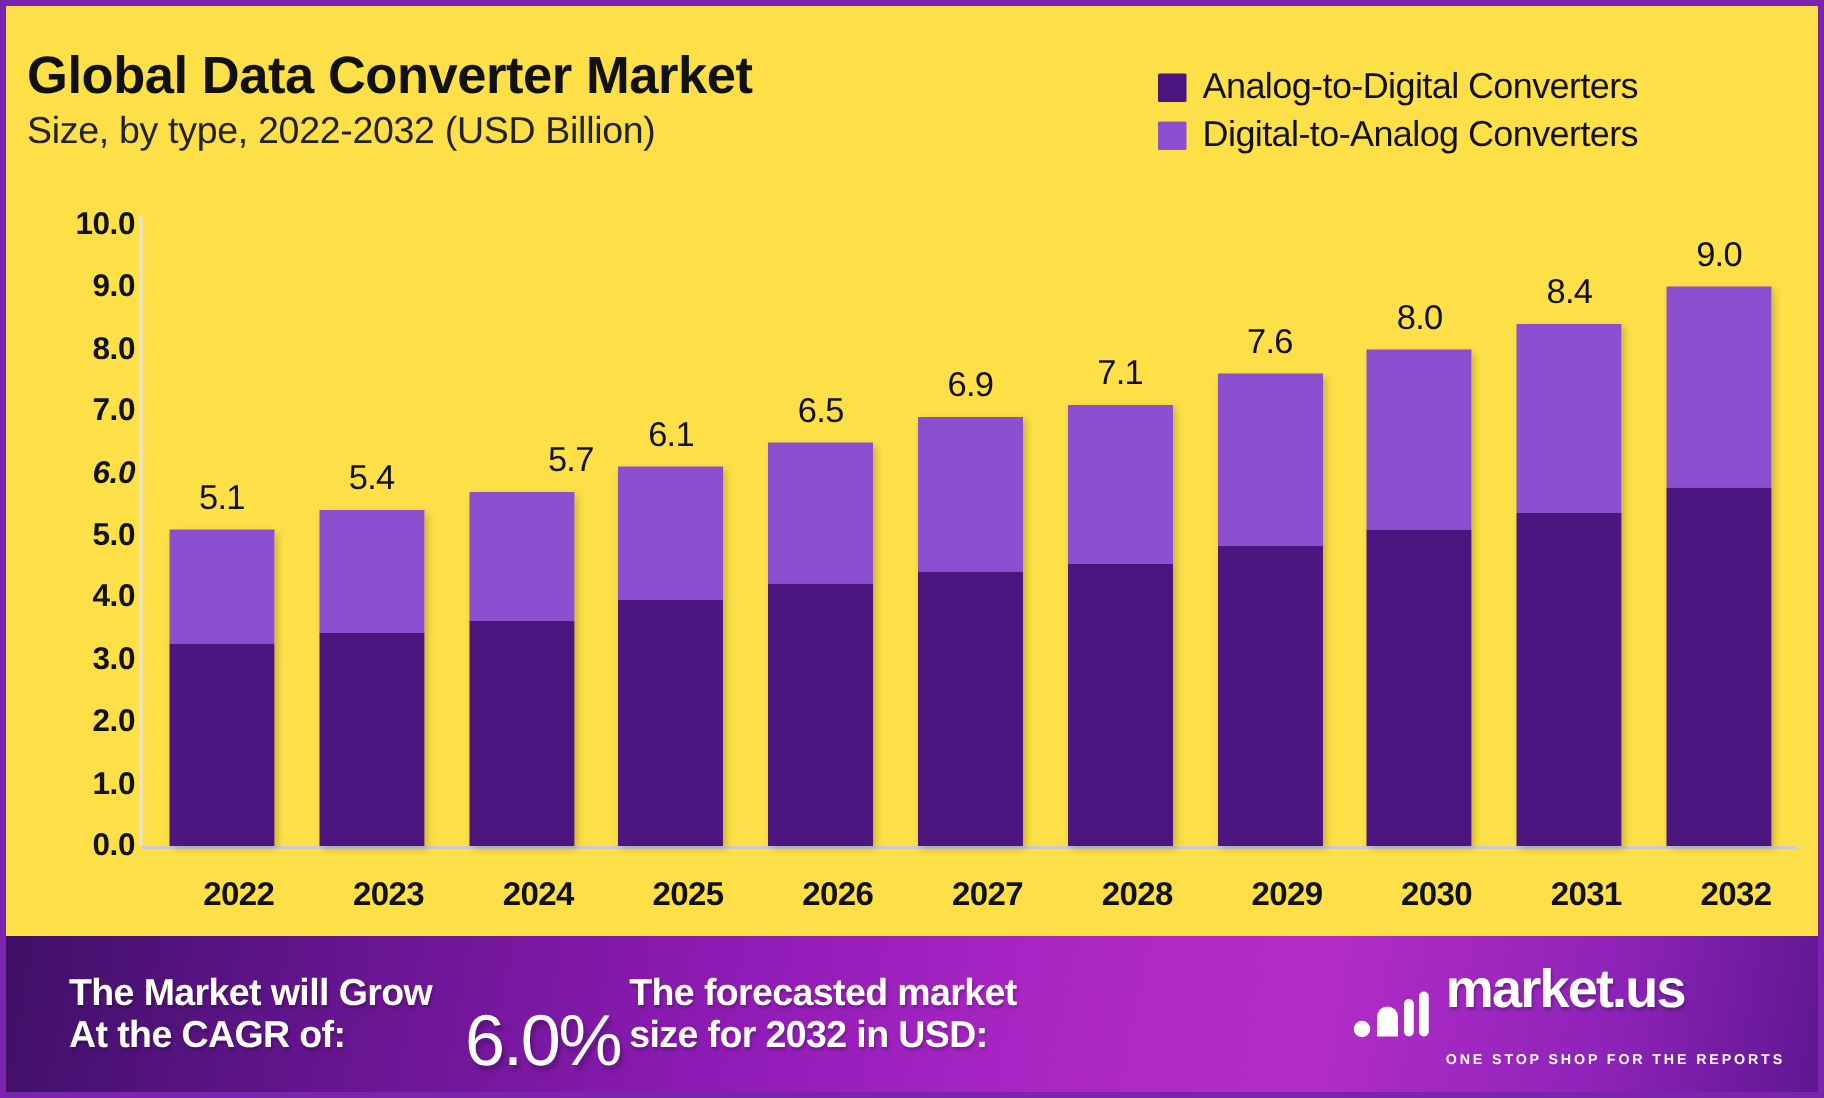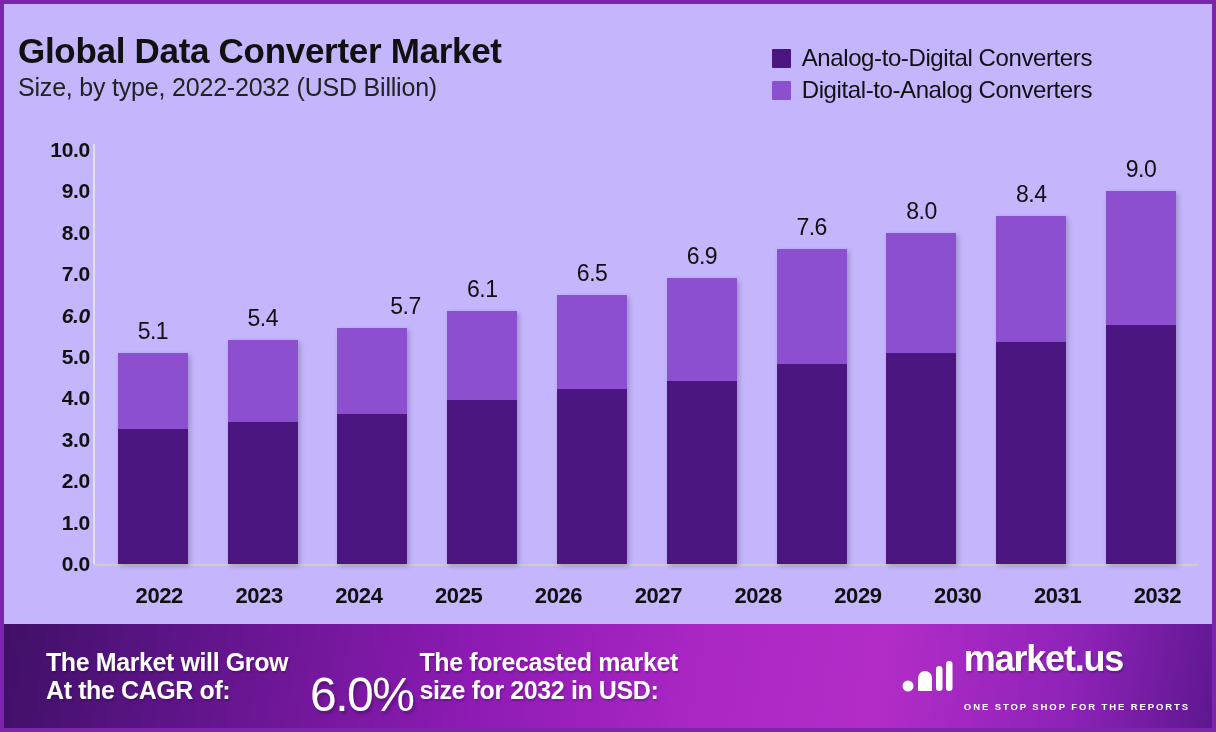--- a/index.html
+++ b/index.html
@@ -8,21 +8,21 @@
     font-family:"Liberation Sans", sans-serif;
     background:#ffffff;
     overflow:hidden;
   }
 
   .frame {
     position:relative;
     width:1216px;
     height:732px;
     border:4px solid #7b25ae;
-    background:#c4b5fd;
+    background:#fde047;
     overflow:hidden;
   }
 
   
   .header { position:absolute; left:0; top:0; width:100%; height:130px; }
 
   .titles { position:absolute; left:14px; top:28px; }
   .title {
     font-size:35px; font-weight:bold; color:#111111;
     letter-spacing:-0.3px; line-height:1.08; white-space:nowrap;
@@ -198,20 +198,27 @@
           <div class="bar-value" style="bottom: 277.1px;">6.5</div>
         </div>
         <div class="bar-col">
           <div class="bar-stack" style="height: 285.66px;">
             <div class="seg-top" style="height: 102.672px; background: rgb(139, 79, 208);"></div>
             <div class="seg-bottom" style="height: 182.988px; background: rgb(75, 22, 127);"></div>
           </div>
           <div class="bar-value" style="bottom: 293.66px;">6.9</div>
         </div>
         <div class="bar-col">
+          <div class="bar-stack" style="height: 293.94px;">
+            <div class="seg-top" style="height: 105.984px; background: rgb(139, 79, 208);"></div>
+            <div class="seg-bottom" style="height: 187.956px; background: rgb(75, 22, 127);"></div>
+          </div>
+          <div class="bar-value" style="bottom: 301.94px;">7.1</div>
+        </div>
+        <div class="bar-col">
           <div class="bar-stack" style="height: 314.64px;">
             <div class="seg-top" style="height: 114.678px; background: rgb(139, 79, 208);"></div>
             <div class="seg-bottom" style="height: 199.962px; background: rgb(75, 22, 127);"></div>
           </div>
           <div class="bar-value" style="bottom: 322.64px;">7.6</div>
         </div>
         <div class="bar-col">
           <div class="bar-stack" style="height: 331.2px;">
             <div class="seg-top" style="height: 120.06px; background: rgb(139, 79, 208);"></div>
             <div class="seg-bottom" style="height: 211.14px; background: rgb(75, 22, 127);"></div>

